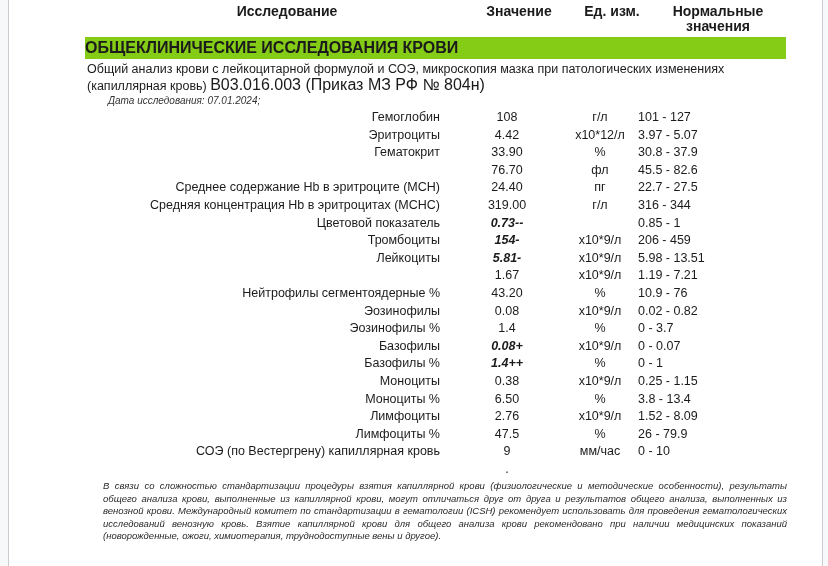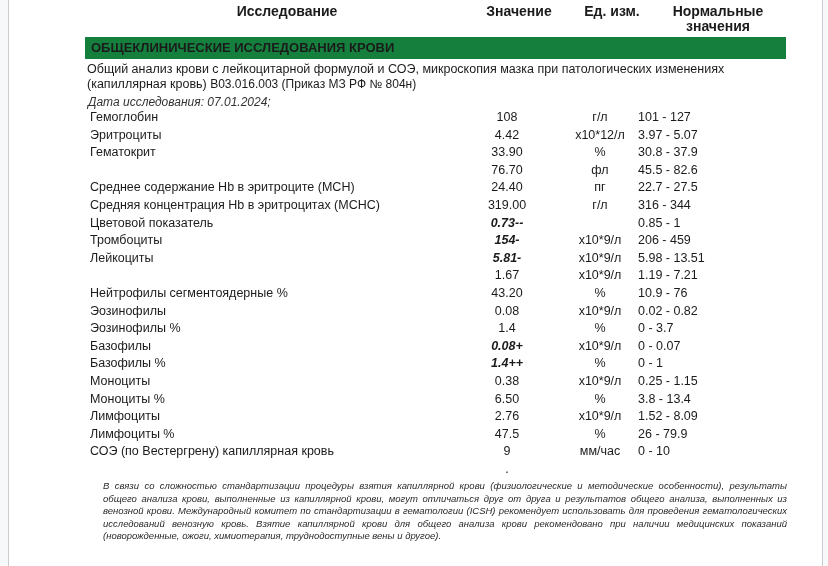--- a/index.html
+++ b/index.html
@@ -23,40 +23,40 @@
     position:absolute;top:4px;
     font-weight:bold;font-size:14px;line-height:15px;
     text-align:center;
   }
   .ch-test{left:187px;width:200px;}
   .ch-value{left:469px;width:100px;}
   .ch-unit{left:562px;width:100px;}
   .ch-normal{left:672px;width:92px;}
   .section-band{
     position:absolute;top:37px;left:85px;width:701px;height:22px;
-    background:#15803d;
-    font-weight:bold;font-size:13px;line-height:22px;
-    padding-left:6px;box-sizing:border-box;
+    background:#84cc16;
+    font-weight:bold;font-size:16px;line-height:22px;
+    box-sizing:border-box;
     white-space:nowrap;
   }
   .test-title{
     position:absolute;top:62px;left:87px;width:712px;
     font-weight:normal;font-size:12.5px;line-height:15px;
   }
-  .test-code{font-size:12px;}
+  .test-code{font-size:16px;}
   .test-date{
-    position:absolute;top:95px;left:88px;
-    font-style:italic;font-size:12px;color:#333333;
+    position:absolute;top:95px;left:108px;
+    font-style:italic;font-size:10px;color:#333333;
   }
   .rows{
     position:absolute;top:109px;left:0;width:828px;
   }
   .row{position:relative;height:17.6px;font-size:12.5px;}
   .row > span{position:absolute;top:0;line-height:17.6px;white-space:nowrap;}
-  .c-name{left:90px;width:350px;text-align:left;}
+  .c-name{left:90px;width:350px;text-align:right;}
   .c-val{left:440px;width:134px;text-align:center;}
   .c-unit{left:565px;width:70px;text-align:center;}
   .c-range{left:638px;width:135px;}
   .row.abnormal .c-val{font-weight:bold;font-style:italic;}
   .comment-text{
     position:absolute;top:480px;left:103px;width:684px;
     font-style:italic;font-size:9.5px;line-height:12.6px;
     color:#2a2a2a;text-align:justify;
   }
 </style>

